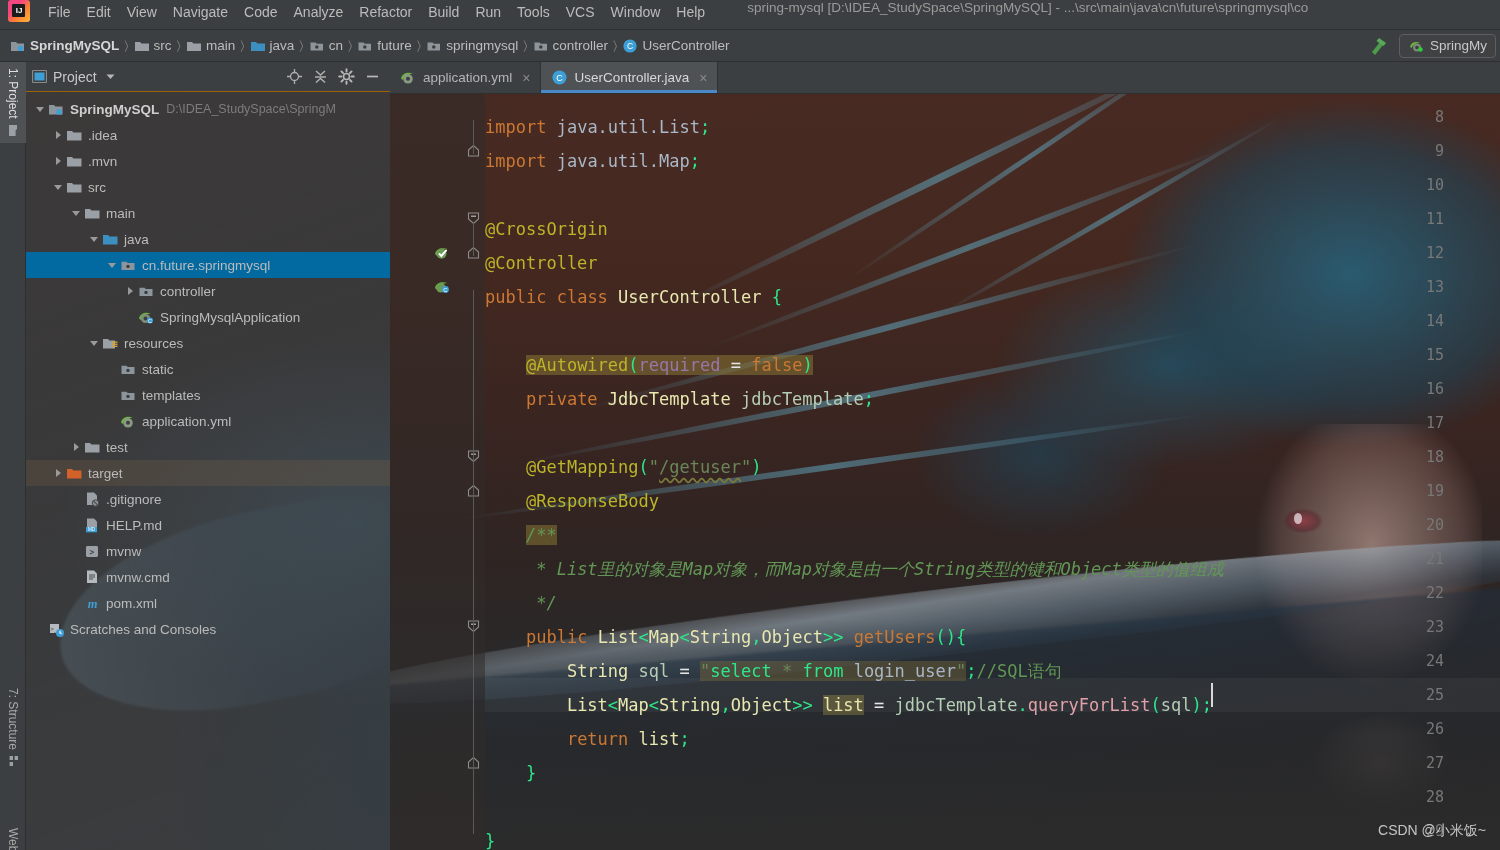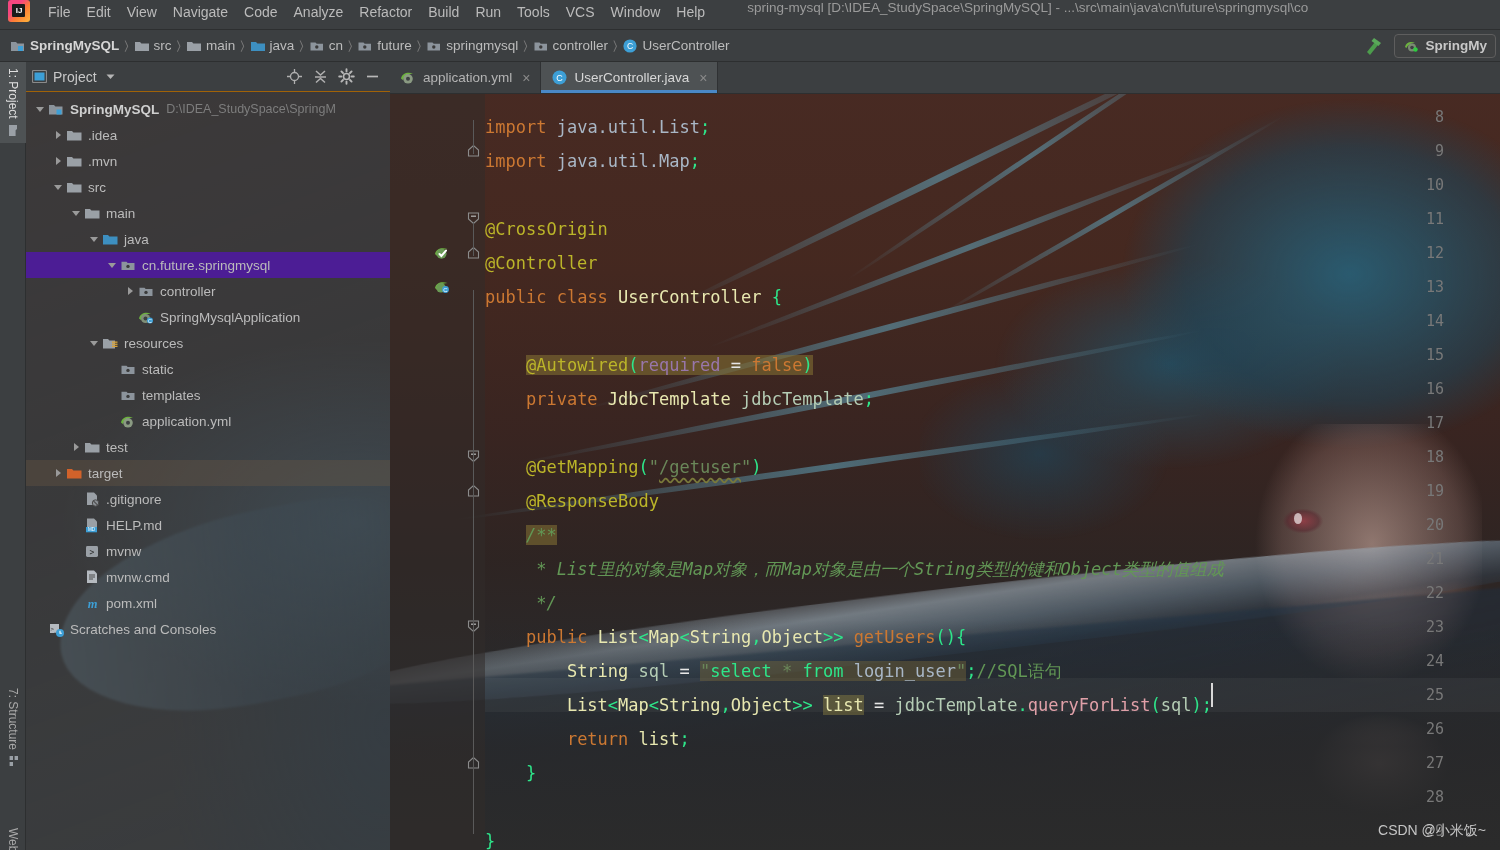--- a/index.html
+++ b/index.html
@@ -59,21 +59,21 @@
     margin-left:auto; display:flex; align-items:center; gap:10px;
     padding-right:4px;
   }
   .hammer { width:22px; height:22px; position:relative; flex:none; }
   .runcfg {
     display:flex; align-items:center; gap:6px;
     border:1px solid #5e5e5e; border-radius:4px;
     padding:3px 8px; background:rgba(70,70,70,0.35);
     max-width:108px; overflow:hidden;
   }
-  .runcfg .lbl { color:#c8c8c8; font-size:13.5px; white-space:nowrap;font-weight:bold; }
+  .runcfg .lbl { color:#c8c8c8; font-size:13.5px; white-space:nowrap; }
 
   
   .toolstrip {
     position:absolute; top:62px; left:0; width:26px; height:788px;
     background:#3c3f41; border-right:1px solid #2d2f30;
   }
   .ts-btn {
     position:absolute; left:0; width:26px;
     writing-mode:vertical-rl; text-orientation:mixed;
     color:#a9a9a9; font-size:12px; padding:6px 5px;
@@ -109,21 +109,21 @@
     content:""; position:absolute; left:30px; top:420px; width:400px; height:190px;
     background:linear-gradient(96deg, rgba(118,150,170,0.42) 0%, rgba(70,100,122,0.30) 50%, transparent 88%);
     transform:rotate(-11deg); border-radius:60% 40% 50% 50%;
     filter:blur(1px);
   }
   .tree { position:relative; padding-top:4px; z-index:2; }
   .row {
     height:26px; display:flex; align-items:center; white-space:nowrap;
     cursor:default; padding-right:6px;
   }
-  .row.selected { background:#4c1d95; }
+  .row.selected { background:#0369a1; }
   .row.hovered { background:rgba(110,90,70,0.35); }
   .row .lbl { color:#bbbbbb; font-size:13.5px; }
   .row.bold .lbl { font-weight:bold; color:#cfcfcf; }
   .row .path { color:#7d7d7d; font-size:12.5px; margin-left:7px; }
   .arrow {
     width:13px; height:13px; flex:none; position:relative; margin-right:1px;
   }
   .arrow.closed::before {
     content:""; position:absolute; left:4px; top:2.5px;
     border-left:5px solid #9a9a9a; border-top:4px solid transparent;

